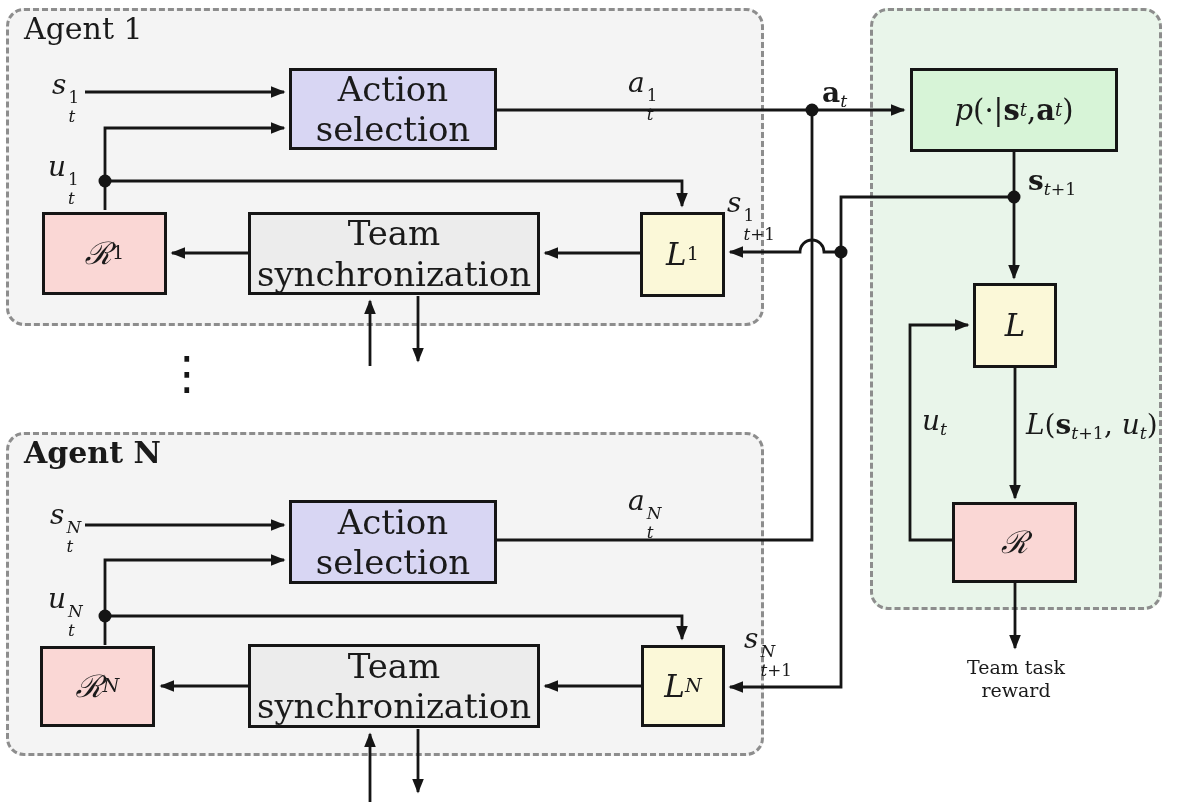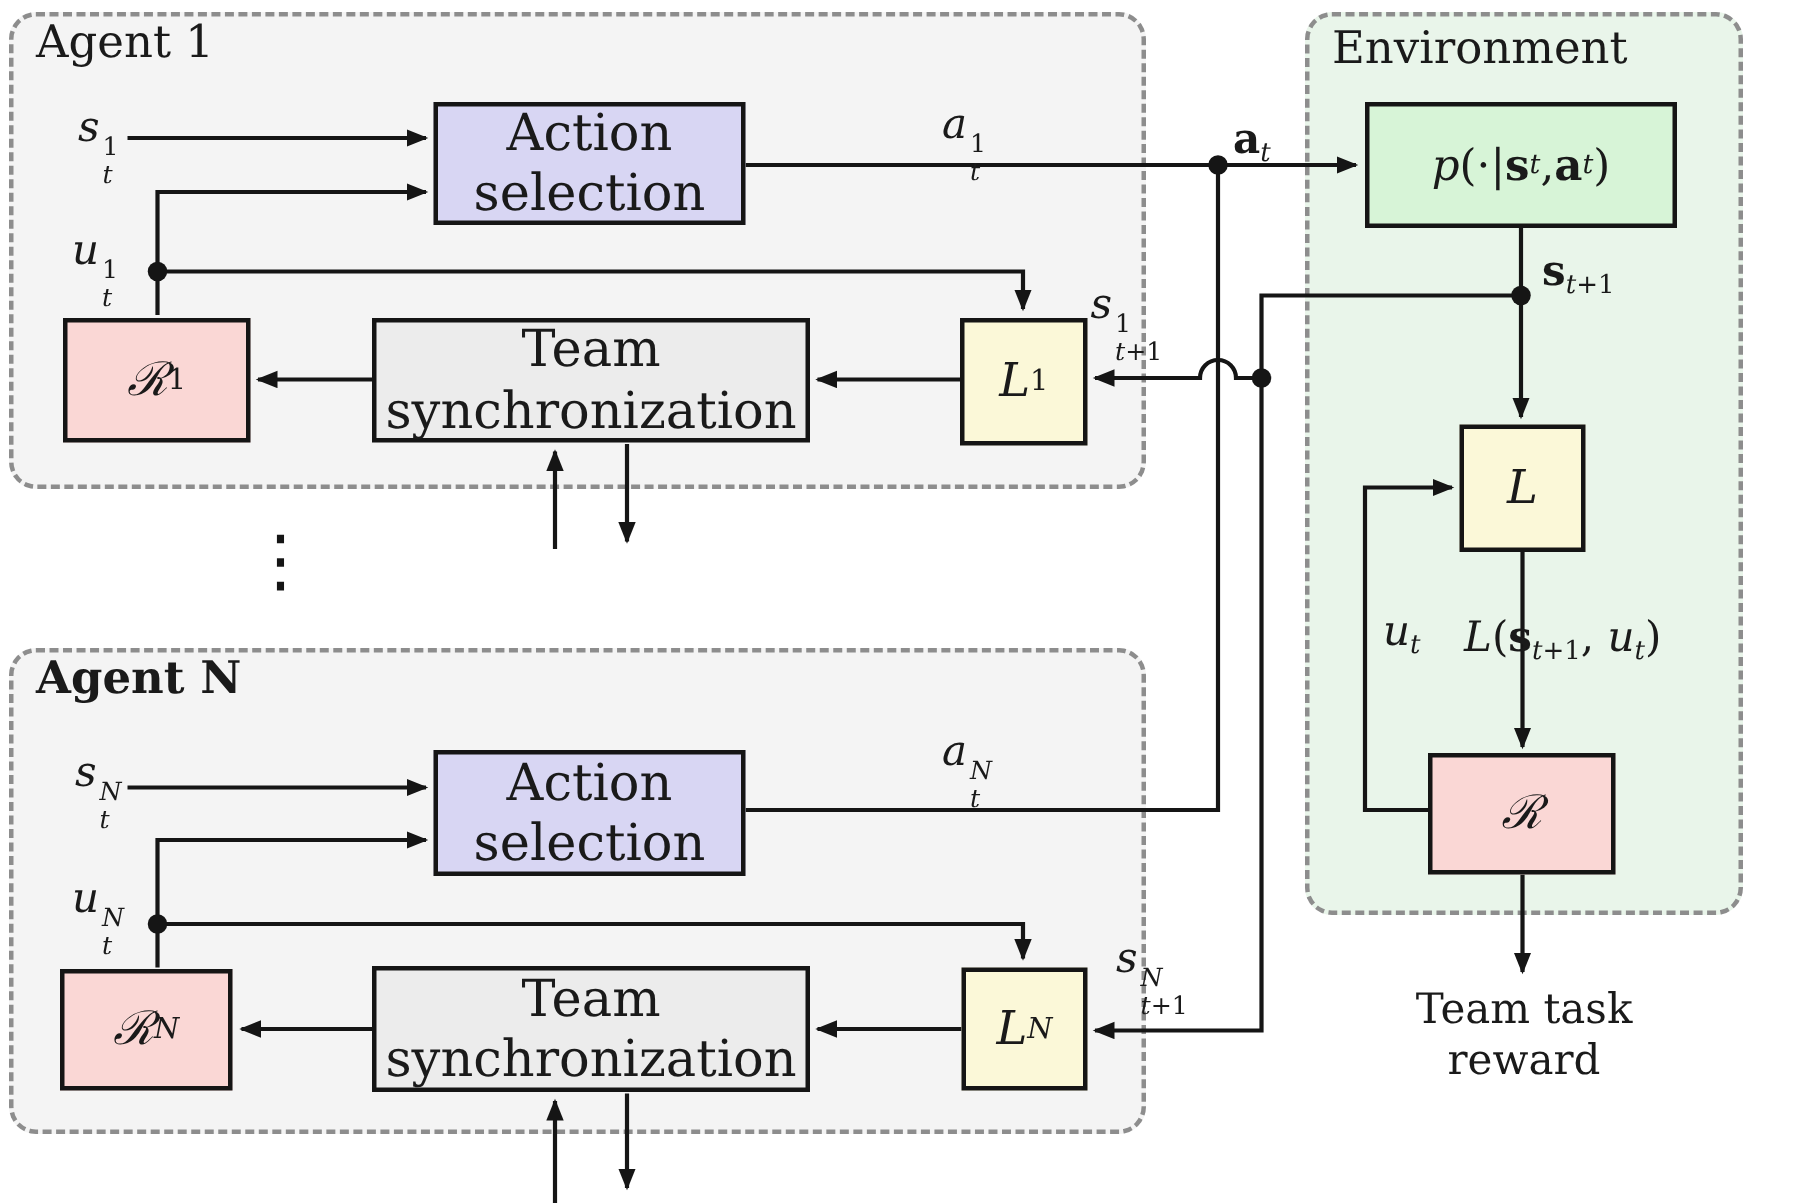--- a/index.html
+++ b/index.html
@@ -40,21 +40,21 @@
     display:inline-flex; flex-direction:column; align-items:flex-start;
     font-size:0.6em; line-height:1.12; vertical-align:-0.55em;
     margin-left:2px; font-style:normal;
   }
   .scr{font-style:italic;}
   .ellipsis{
     position:absolute; font-size:46px; line-height:1; color:var(--line);
     font-family:"DejaVu Sans", sans-serif;
   }
   .caption{
-    position:absolute; font-size:28px; line-height:1.2; text-align:center;
+    position:absolute; font-size:19px; line-height:1.2; text-align:center;
   }
   
   #wires{position:absolute; left:0; top:0; width:1200px; height:802px;}
   #wires path.conn{stroke:var(--line); stroke-width:2.8; fill:none;}
   #wires circle.dot{fill:var(--line); stroke:none;}
   #arrowhead path{fill:var(--line);}
 </style>
 </head>
 <body>
 
@@ -101,21 +101,20 @@
 
     <circle class="dot" cx="105" cy="181" r="6.5"></circle>
     <circle class="dot" cx="812" cy="110" r="6.5"></circle>
     <circle class="dot" cx="1014" cy="197" r="6.5"></circle>
     <circle class="dot" cx="841" cy="252" r="6.5"></circle>
     <circle class="dot" cx="105" cy="616" r="6.5"></circle>
   </svg>
 
   <div class="container-title" style="left:24px; top:12px;">Agent 1</div>
   <div class="container-title" style="left:24px; top:436px;font-weight:bold;">Agent N</div>
-  <div class="container-title" style="left:888px; top:16px;">Environment</div>
 
   <div class="box fill-action" style="left:289px; top:68px; width:208px; height:82px;">Action<br>selection</div>
   <div class="box fill-team" style="left:248px; top:212px; width:292px; height:83px;">Team<br>synchronization</div>
   <div class="box fill-like symbox" style="left:640px; top:212px; width:85px; height:85px;">
       <i>L</i>
       <sub>1</sub>
     </div>
   <div class="box fill-reward symbox" style="left:42px; top:212px; width:125px; height:83px;">
       <span class="scr">ℛ</span>
       <sub>1</sub>
@@ -170,18 +169,18 @@
         <span><i>t</i></span>
       </span></div>
   <div class="mlabel" style="left:744px; top:624px;"><i>s</i><span class="stk">
         <span><i>N</i></span>
         <span><i>t</i>+1</span>
       </span></div>
 
   <div class="mlabel" style="left:822px; top:78px;"><b>a</b><sub><i>t</i></sub></div>
   <div class="mlabel" style="left:1028px; top:166px;"><b>s</b><sub><i>t</i>+1</sub></div>
   <div class="mlabel" style="left:922px; top:406px;"><i>u</i><sub><i>t</i></sub></div>
-  <div class="mlabel" style="left:976px; top:410px;"><i>L</i>(<b>s</b><sub><i>t</i>+1</sub>, <i>u</i><sub><i>t</i></sub>)</div>
+  <div class="mlabel" style="left:1026px; top:410px;"><i>L</i>(<b>s</b><sub><i>t</i>+1</sub>, <i>u</i><sub><i>t</i></sub>)</div>
 
   <div class="caption" style="left:920px; top:656px; width:192px;">Team task<br>reward</div>
   <div class="ellipsis" style="left:164px; top:350px;">⋮</div>
 
 </div>
 
 </body></html>

